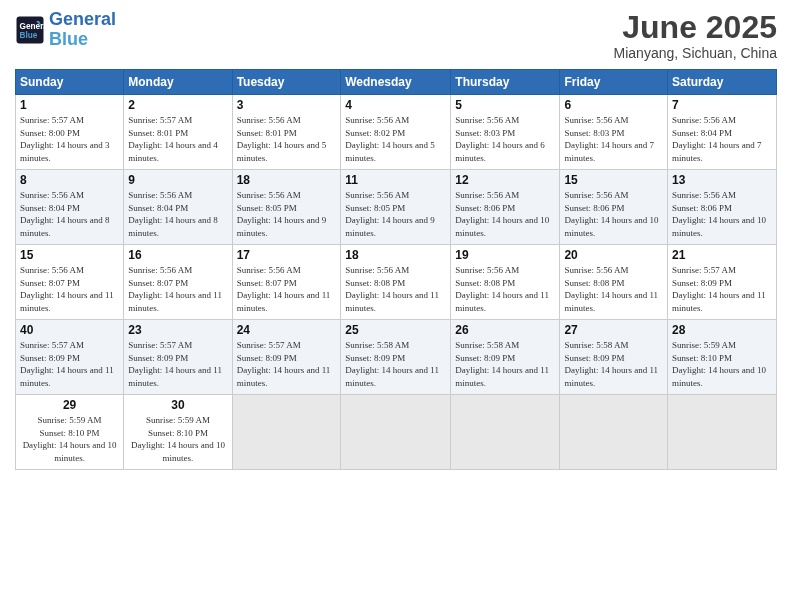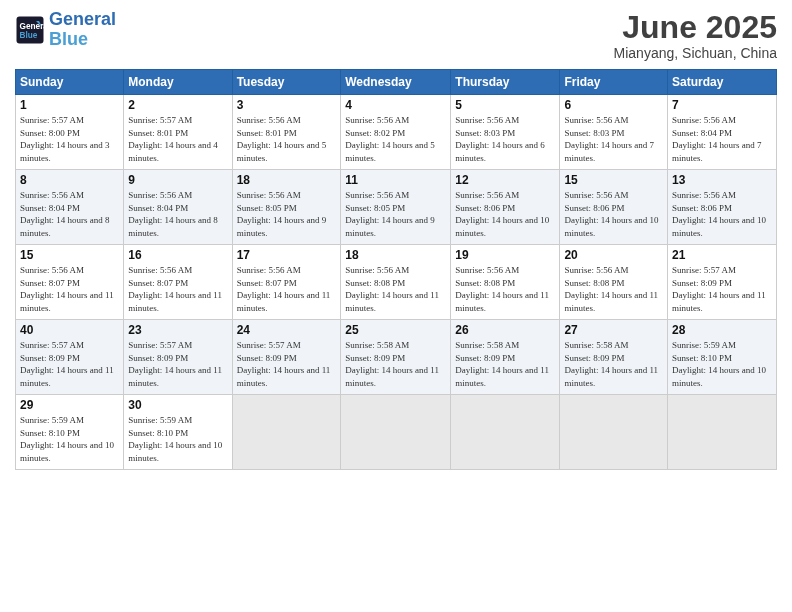--- a/index.html
+++ b/index.html
@@ -91,20 +91,21 @@
       font-size: 9px;
       line-height: 1.4;
       color: #333;
       font-family: Liberation Serif, serif;
     }
     .empty-cell {
       background: #e8e8e8 !important;
     }
     .last-row td {
       height: 65px;
+      text-align: center;
     }
   </style>
 </head>
 <body>
 
 <div class="page">
   <div class="header">
     <div class="logo">
       <svg class="logo-icon" viewBox="0 0 40 40">
         <rect x="2" y="2" width="36" height="36" rx="4" fill="#1a1a2e"></rect>

